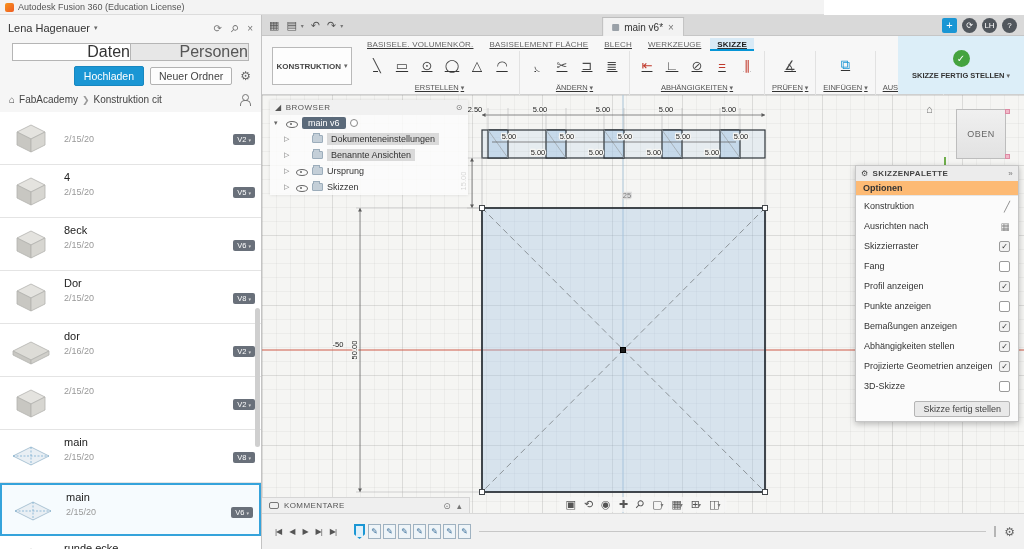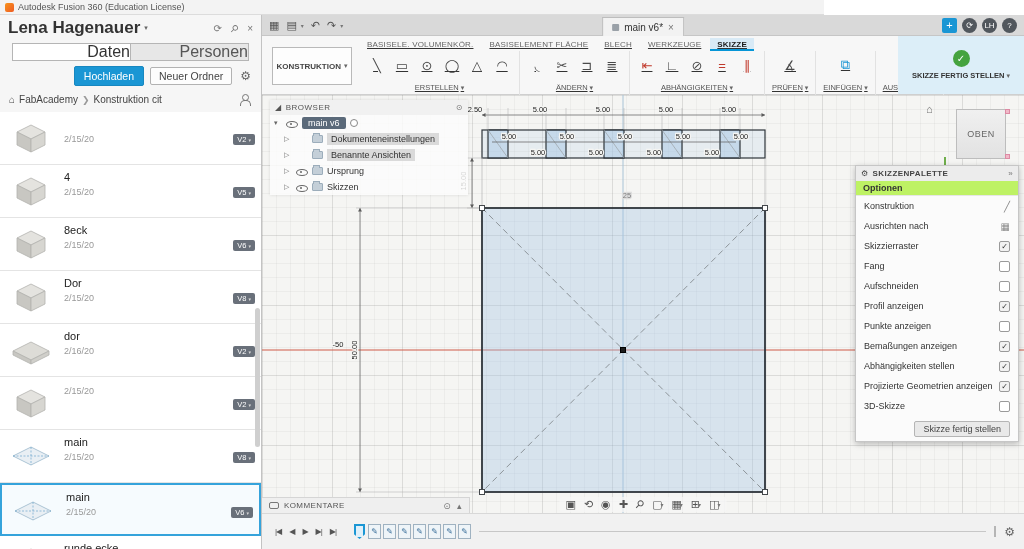--- a/index.html
+++ b/index.html
@@ -8,21 +8,21 @@
   .page { position:absolute; inset:0; }
 
   
   .titlebar { position:absolute; left:0; top:0; width:824px; height:15px; background:#f3f3f3; border-bottom:1px solid #dcdcdc; display:flex; align-items:center; gap:4px; padding:0 5px; }
   .app-logo { width:9px; height:9px; border-radius:2px; background:linear-gradient(135deg,#f7941e,#ef5b23); }
   .app-title { font-size:9px; color:#555; }
 
   
   .data-panel { position:absolute; left:0; top:15px; width:262px; height:534px; background:#f6f6f6; border-right:1px solid #c3c3c3; overflow:hidden; }
   .user-row { height:26px; display:flex; align-items:center; gap:4px; padding:0 8px; }
-  .user-name { font-weight:bold; font-size:17px; color:#333; }
+  .user-name { font-weight:normal; font-size:11px; color:#333; }
   .caret { font-size:7px; color:#666; }
   .user-icons { margin-left:auto; display:flex; align-items:center; gap:9px; color:#777; font-size:10px; }
   .search-glyph { display:inline-block; transform:rotate(45deg); }
   .panel-tabs { display:flex; height:18px; margin:2px 12px 0 12px; }
   .panel-tab { flex:1; text-align:right; line-height:16px; font-size:16px; border:1px solid #b5b5b5; background:#e7e7e7; color:#555; }
   .panel-tab + .panel-tab { border-left:none; }
   .panel-tab.active { background:#fff; color:#333; }
   .actions-row { height:29px; display:flex; align-items:center; justify-content:flex-end; gap:6px; padding:0 10px; }
   .btn-primary { background:#1a96d4; color:#fff; font-size:10.5px; padding:3px 9px; border-radius:2px; border:1px solid #1787c0; }
   .btn-secondary { background:#fdfdfd; color:#444; font-size:10.5px; padding:2px 8px; border-radius:2px; border:1px solid #b2b2b2; }
@@ -108,21 +108,21 @@
   .vc-face { position:absolute; right:6px; top:8px; width:50px; height:50px; background:linear-gradient(#f0f0f0,#e2e2e2); border:1px solid #bdbdbd; display:flex; align-items:center; justify-content:center; font-size:9px; color:#666; letter-spacing:.5px; }
   .vc-pink1 { position:absolute; right:2px; top:8px; width:5px; height:5px; background:#f0b9c8; border:1px solid #dd8aa4; }
   .vc-pink2 { position:absolute; right:2px; top:53px; width:5px; height:5px; background:#f0b9c8; border:1px solid #dd8aa4; }
   .vc-axis-x { position:absolute; left:18px; bottom:0; width:12px; height:2px; background:#cb4f44; }
   .vc-axis-y { position:absolute; left:18px; bottom:0; width:2px; height:10px; background:#6fae4b; }
 
   
   .palette { position:absolute; right:5px; top:70px; width:164px; background:#fbfbfb; border:1px solid #c6c6c6; box-shadow:0 2px 6px rgba(0,0,0,.25); }
   .palette-header { height:15px; background:#ececec; display:flex; align-items:center; gap:4px; padding:0 5px; font-size:8px; font-weight:bold; letter-spacing:.4px; color:#444; }
   .palette-header .right { margin-left:auto; color:#777; font-weight:normal; }
-  .palette-section { height:15px; display:flex; align-items:center; padding:0 7px; font-size:9px; font-weight:bold; color:#333; background:#bef264; border-bottom:1px solid #e6e6e6; }
+  .palette-section { height:15px; display:flex; align-items:center; padding:0 7px; font-size:9px; font-weight:bold; color:#333; background:#fdba74; border-bottom:1px solid #e6e6e6; }
   .p-row { height:20px; display:flex; align-items:center; padding:0 8px; }
   .p-label { font-size:9px; color:#333; }
   .p-control { margin-left:auto; display:flex; align-items:center; }
   .cb { width:11px; height:11px; border:1px solid #9a9a9a; border-radius:2px; background:#fff; display:flex; align-items:center; justify-content:center; font-size:8px; color:#333; }
   .cb.checked { background:#f2f2f2; }
   .p-icon { font-size:10px; color:#888; }
   .palette-footer { height:25px; display:flex; align-items:center; justify-content:flex-end; padding:0 8px; }
   .finish-sketch-btn { border:1px solid #b5b5b5; background:#e9e9e9; color:#444; font-size:9px; padding:2px 8px; border-radius:2px; }
 
   
@@ -512,26 +512,20 @@
               <span class="cb checked">✓</span>
             </span>
           </div>
           <div class="p-row">
             <span class="p-label">Fang</span>
             <span class="p-control">
               <span class="cb"></span>
             </span>
           </div>
           <div class="p-row">
-            <span class="p-label">Aufschneiden</span>
-            <span class="p-control">
-              <span class="cb"></span>
-            </span>
-          </div>
-          <div class="p-row">
             <span class="p-label">Profil anzeigen</span>
             <span class="p-control">
               <span class="cb checked">✓</span>
             </span>
           </div>
           <div class="p-row">
             <span class="p-label">Punkte anzeigen</span>
             <span class="p-control">
               <span class="cb"></span>
             </span>

